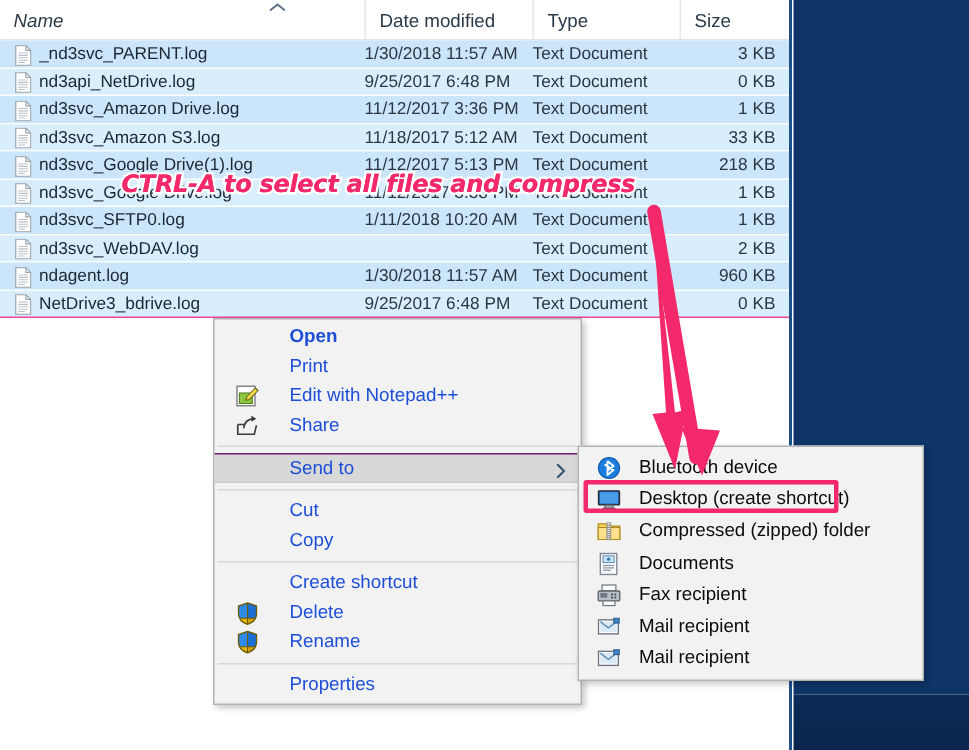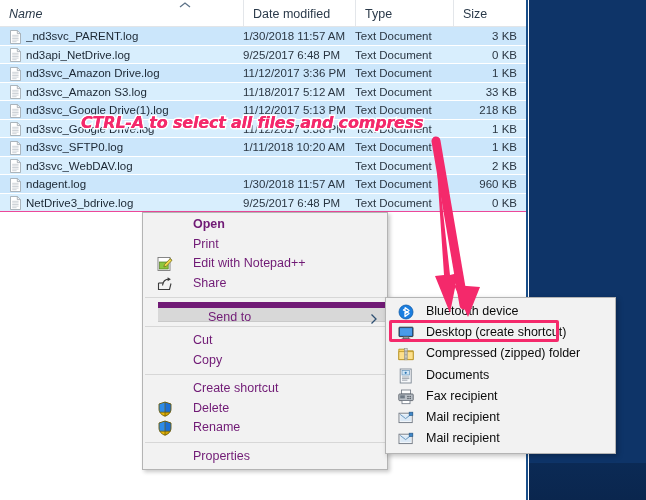--- a/index.html
+++ b/index.html
@@ -129,32 +129,31 @@
     box-shadow: 2px 2px 4px rgba(0,0,0,.22);
     padding: 2px 0 2px 0;
     box-sizing: border-box;
     z-index: 20;
   }
   .menu-item {
     position: relative;
     height: 19.6px;
     line-height: 19.6px;
     font-size: 12.5px;
-    color: #701a75;
+    color: #1d4ed8;
     padding-left: 50px;
     padding-right: 10px;
     white-space: nowrap;
     box-sizing: border-box;
   }
   .menu-item.bold { font-weight: bold; }
   .menu-item.highlighted {
     background: #d8d8d8;
-    border-top: 6px solid #701a75;
+    border-top: 1px solid #701a75;
     border-bottom: 1px solid #c9c9c9;
-    margin-left: 15px;
   }
   .menu-sep {
     height: 1px;
     margin: 4px 2px 4px 2px;
     background: #d7d7d7;
   }
   .menu-icon {
     position: absolute;
     left: 14px; top: 2px;
     width: 16px; height: 16px;

